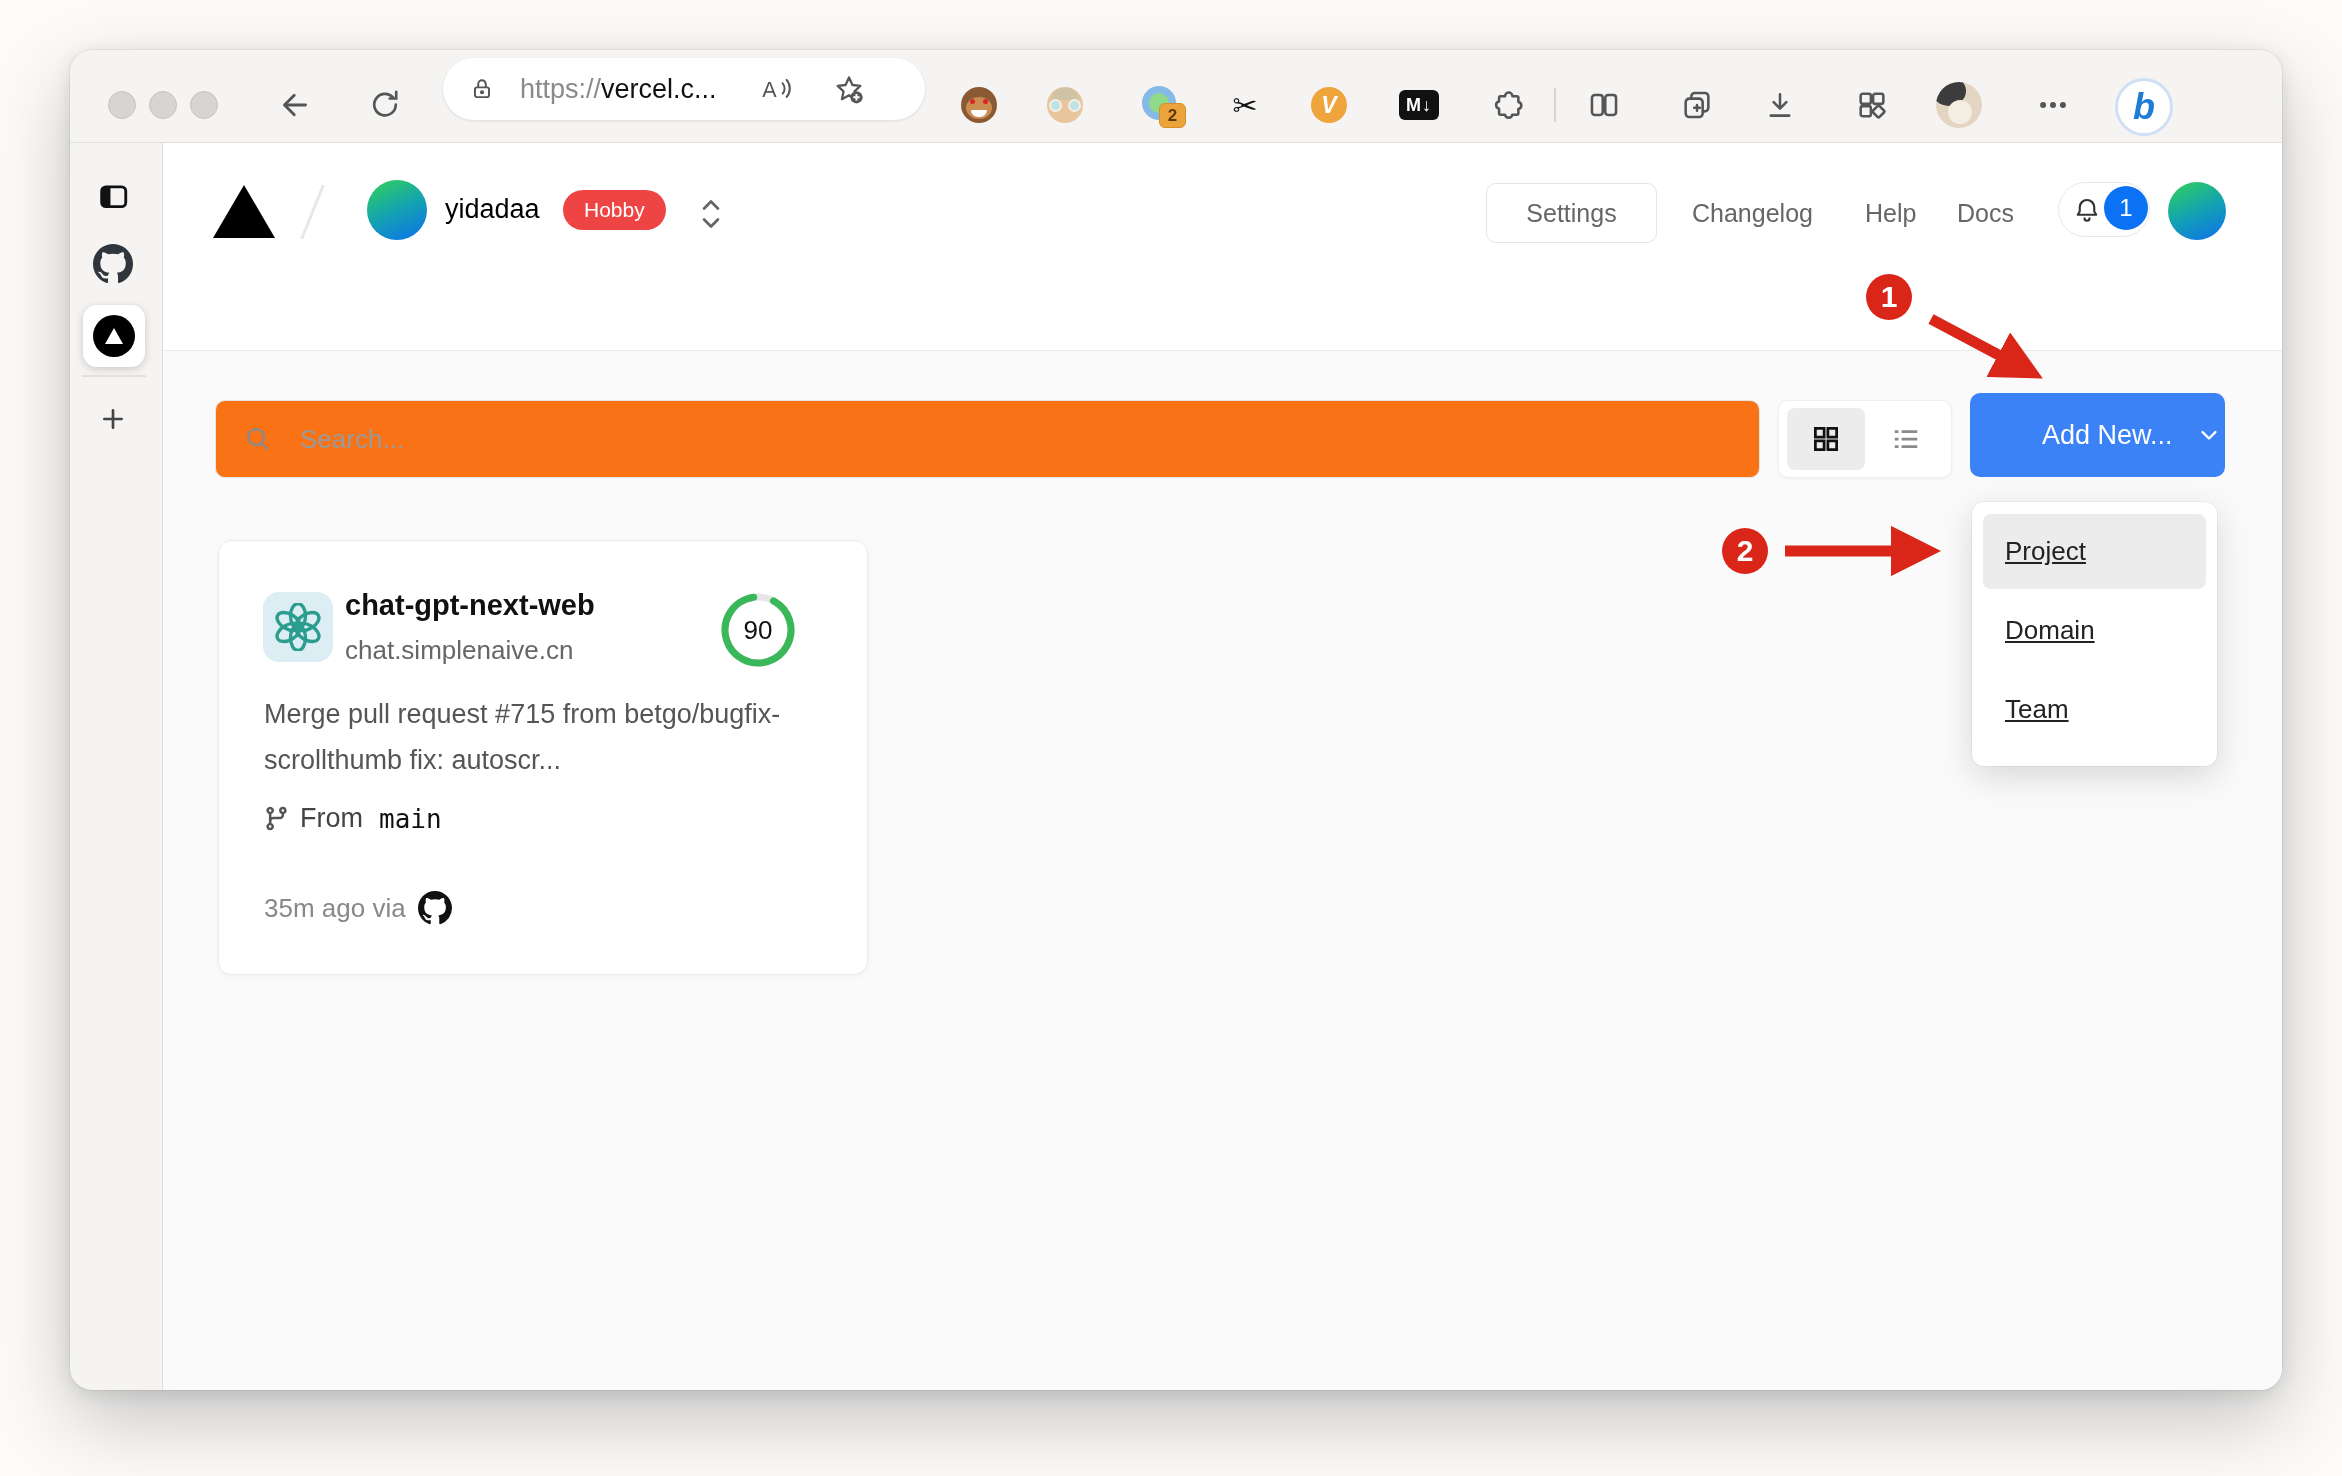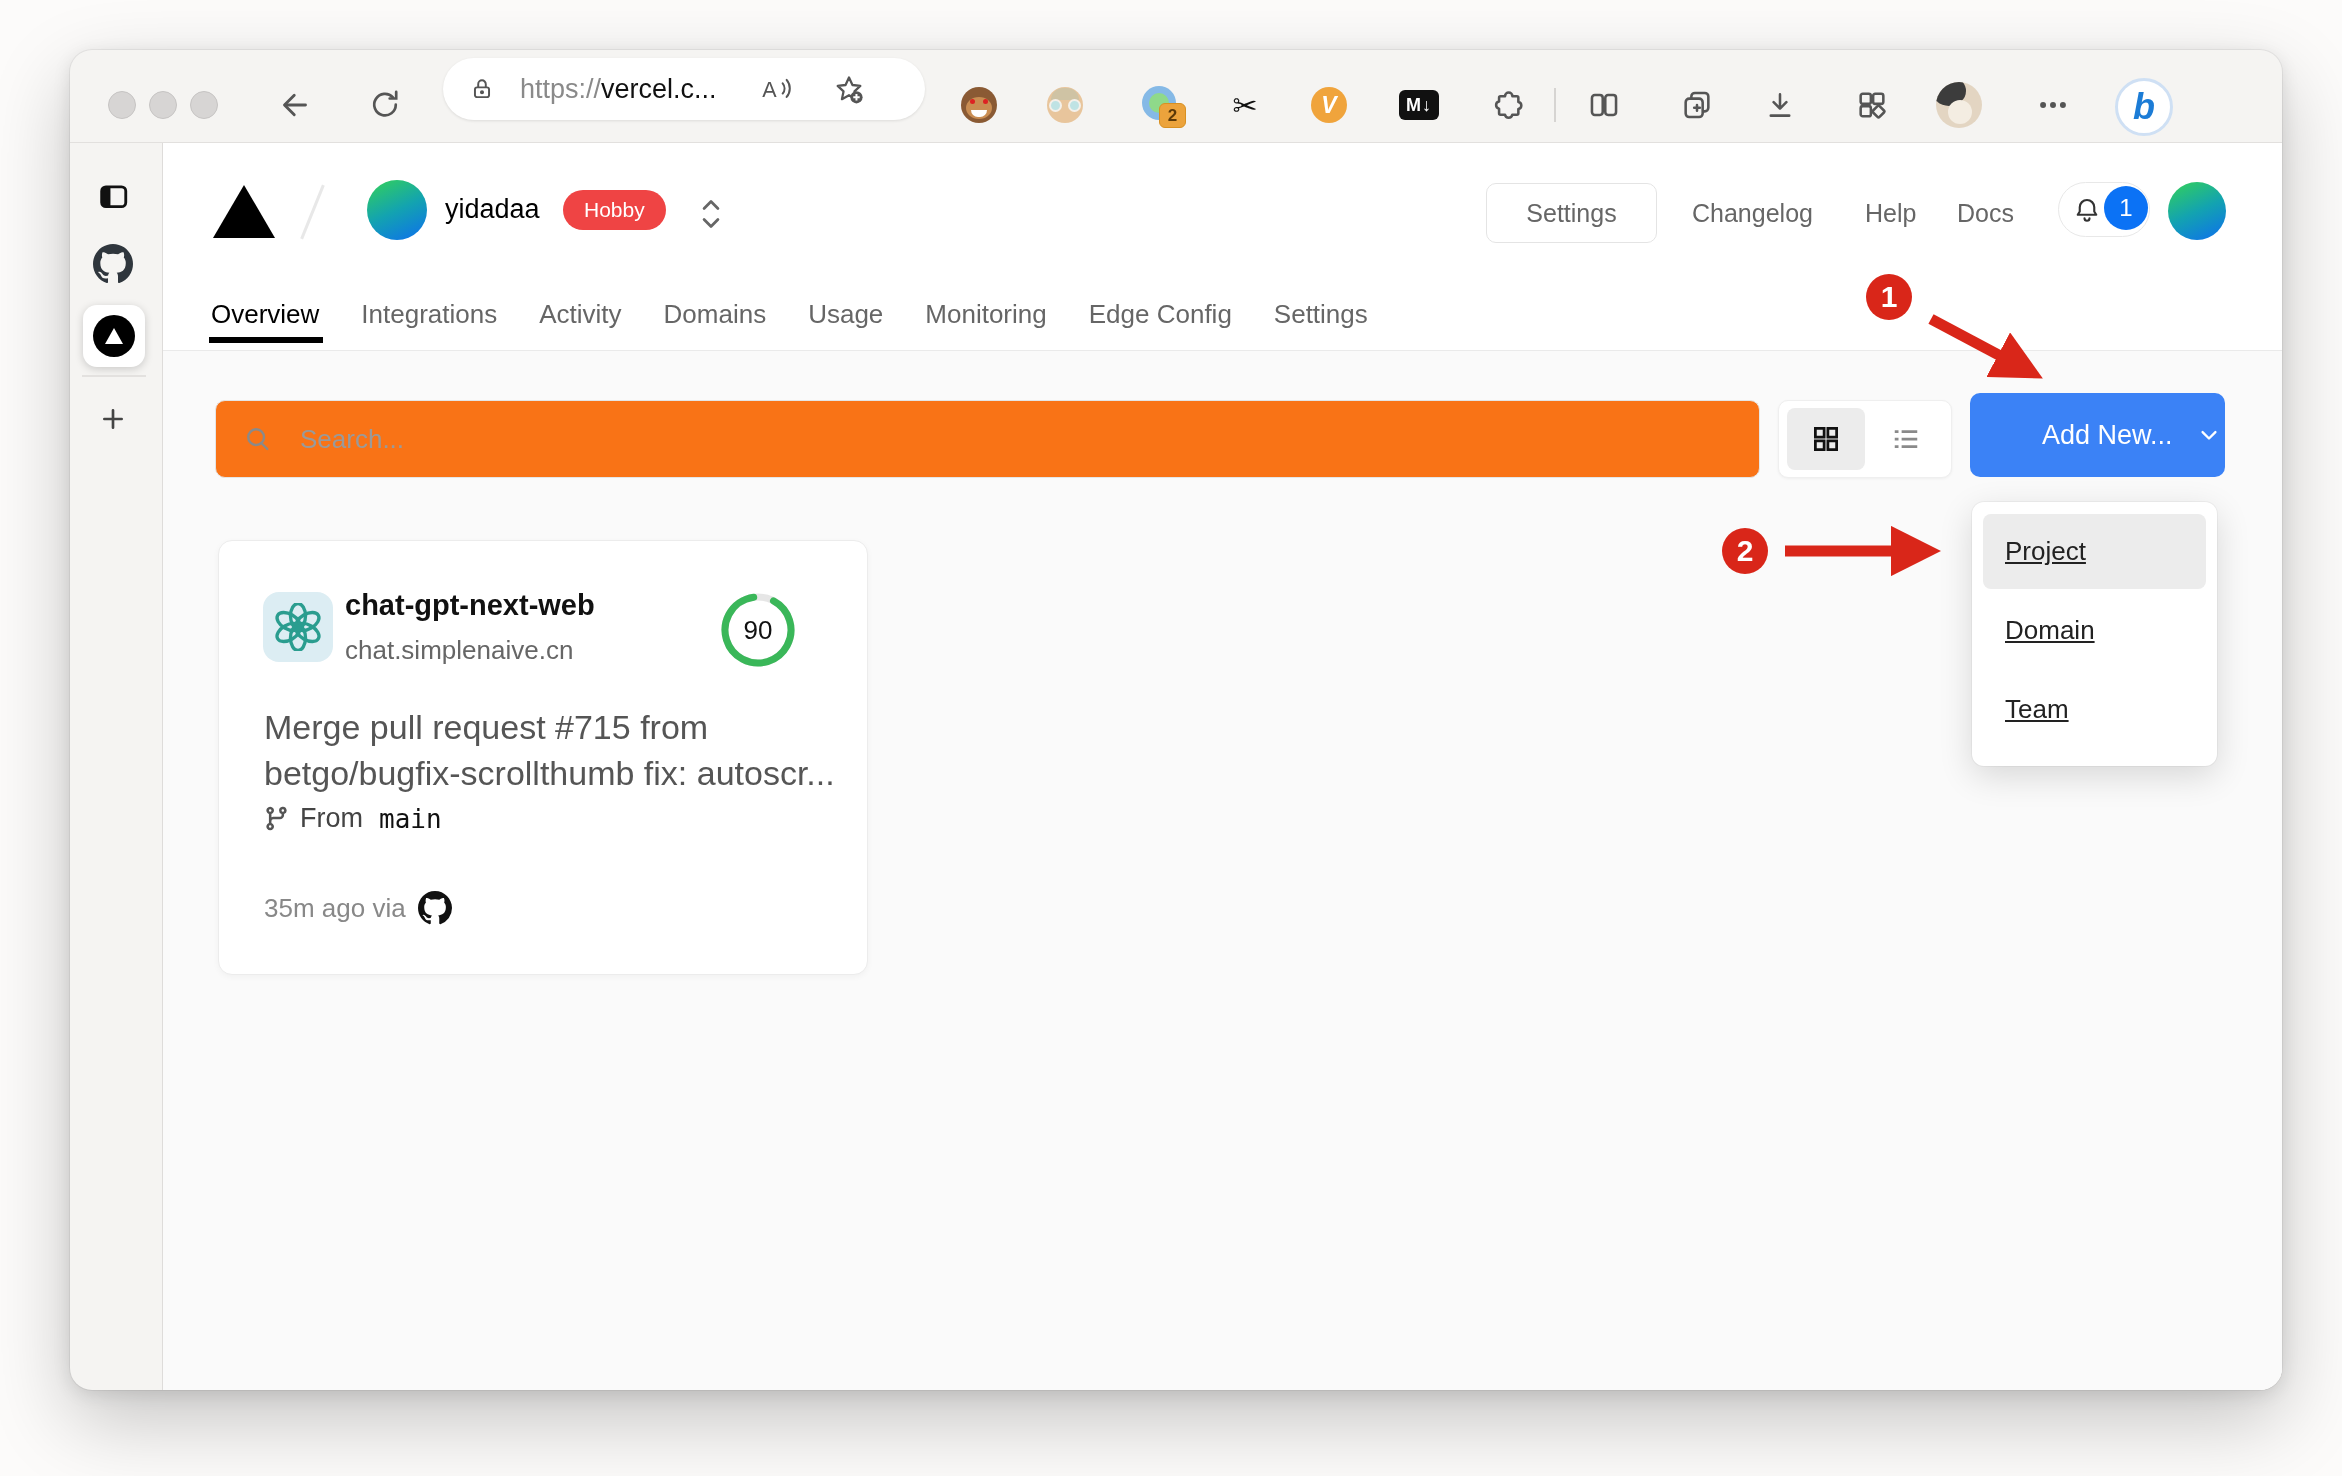--- a/index.html
+++ b/index.html
@@ -114,21 +114,21 @@
 
   .card { position:absolute; left:55px; top:397px; width:650px; height:435px; background:#fff; border-radius:14px;
     border:1px solid #ececec; box-shadow:0 2px 6px rgba(0,0,0,.04); z-index:3; }
   .appicon { position:absolute; left:44px; top:51px; width:70px; height:70px; border-radius:16px; background:#dcedf3;
     display:flex; align-items:center; justify-content:center; }
   .cardtitle { position:absolute; left:126px; top:48px; font-size:29px; font-weight:600; color:#111; }
   .carddomain { position:absolute; left:126px; top:94px; font-size:26px; color:#666; }
   .gauge { position:absolute; left:500px; top:50px; width:78px; height:78px; }
   .gauge .num { position:absolute; left:0; top:0; width:78px; height:78px; display:flex; align-items:center;
     justify-content:center; font-size:26px; color:#111; }
-  .commit { position:absolute; left:45px; top:150px; width:580px; font-size:34px; color:#555; line-height:46px;margin-top:13px; }
+  .commit { position:absolute; left:45px; top:150px; width:580px; font-size:27px; color:#555; line-height:46px; }
   .branchrow { position:absolute; left:44px; top:262px; display:flex; align-items:center; gap:10px; }
   .branchrow .from { font-size:27px; color:#444; }
   .branchrow .bname { font-size:26px; color:#111; font-family:"DejaVu Sans Mono", monospace; margin-left:6px;}
   .cardfoot { position:absolute; left:45px; top:350px; display:flex; align-items:center; gap:12px; }
   .cardfoot .meta { font-size:26px; color:#888; }
 
   .overlay { position:absolute; left:0; top:0; width:2119px; height:1247px; z-index:9; pointer-events:none; }
 </style>
 </head>
 <body>
@@ -308,30 +308,20 @@
       <div class="hdr-link" style="left:1794px">Docs</div>
       <div class="bellpill">
         <svg style="position:absolute; left:13px; top:13px;" width="30" height="30" viewBox="0 0 24 24" fill="none" stroke="#333" stroke-width="1.7" stroke-linejoin="round">
             <path d="M12 3.2c-3.2 0-5.8 2.6-5.8 5.8v3.4L4.6 15h14.8l-1.6-2.6V9c0-3.2-2.6-5.8-5.8-5.8z"></path>
             <path d="M10 17.8a2 2 0 0 0 4 0" stroke-linecap="round"></path>
           </svg>
       </div>
       <div class="bellbadge">1</div>
       <div class="avatar" style="position:absolute; left:2005px; top:39px; width:58px; height:58px; z-index:3"></div>
 
-      <div class="tabs">
-        <div class="tab active">Overview</div>
-        <div class="tab">Integrations</div>
-        <div class="tab">Activity</div>
-        <div class="tab">Domains</div>
-        <div class="tab">Usage</div>
-        <div class="tab">Monitoring</div>
-        <div class="tab">Edge Config</div>
-        <div class="tab">Settings</div>
-      </div>
 
       <div class="searchwrap">
         <input placeholder="Search..." style="">
         <svg width="30" height="30" viewBox="0 0 24 24" fill="none" stroke="#8a8a8a" stroke-width="1.9" stroke-linecap="round">
             <circle cx="10.5" cy="10.5" r="6.3"></circle>
             <path d="M15.2 15.8 19.5 20"></path>
           </svg>
       </div>
 
       <div class="viewtoggle">

